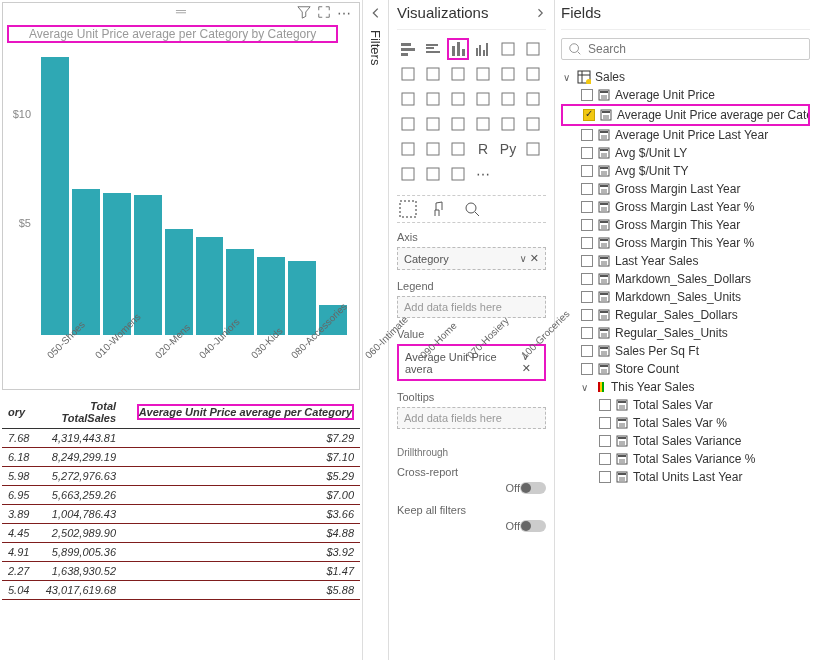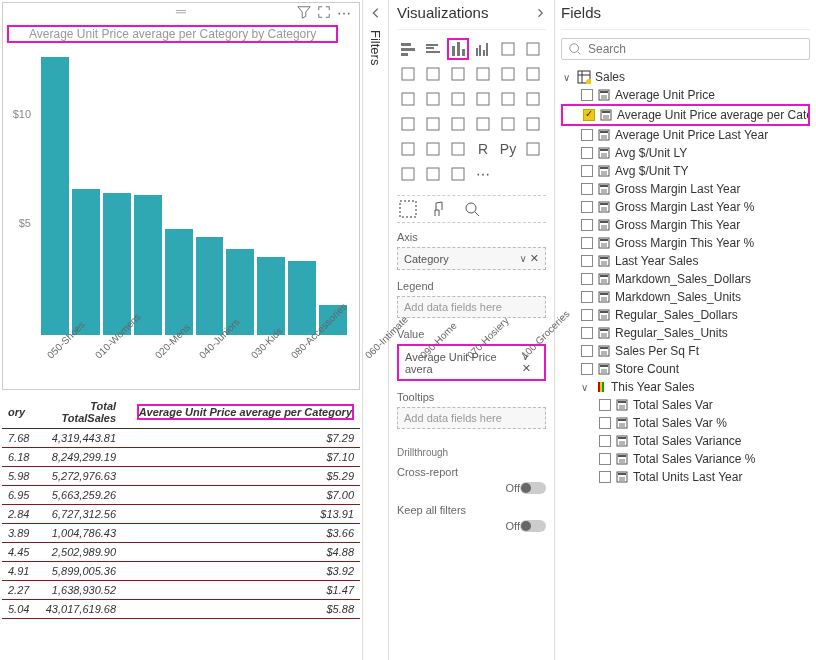--- a/index.html
+++ b/index.html
@@ -136,25 +136,20 @@
             <td>5.98</td>
             <td>5,272,976.63</td>
             <td>$5.29</td>
           </tr>
           <tr>
             <td>6.95</td>
             <td>5,663,259.26</td>
             <td>$7.00</td>
           </tr>
           <tr>
-            <td>2.84</td>
-            <td>6,727,312.56</td>
-            <td>$13.91</td>
-          </tr>
-          <tr>
             <td>3.89</td>
             <td>1,004,786.43</td>
             <td>$3.66</td>
           </tr>
           <tr>
             <td>4.45</td>
             <td>2,502,989.90</td>
             <td>$4.88</td>
           </tr>
           <tr>

